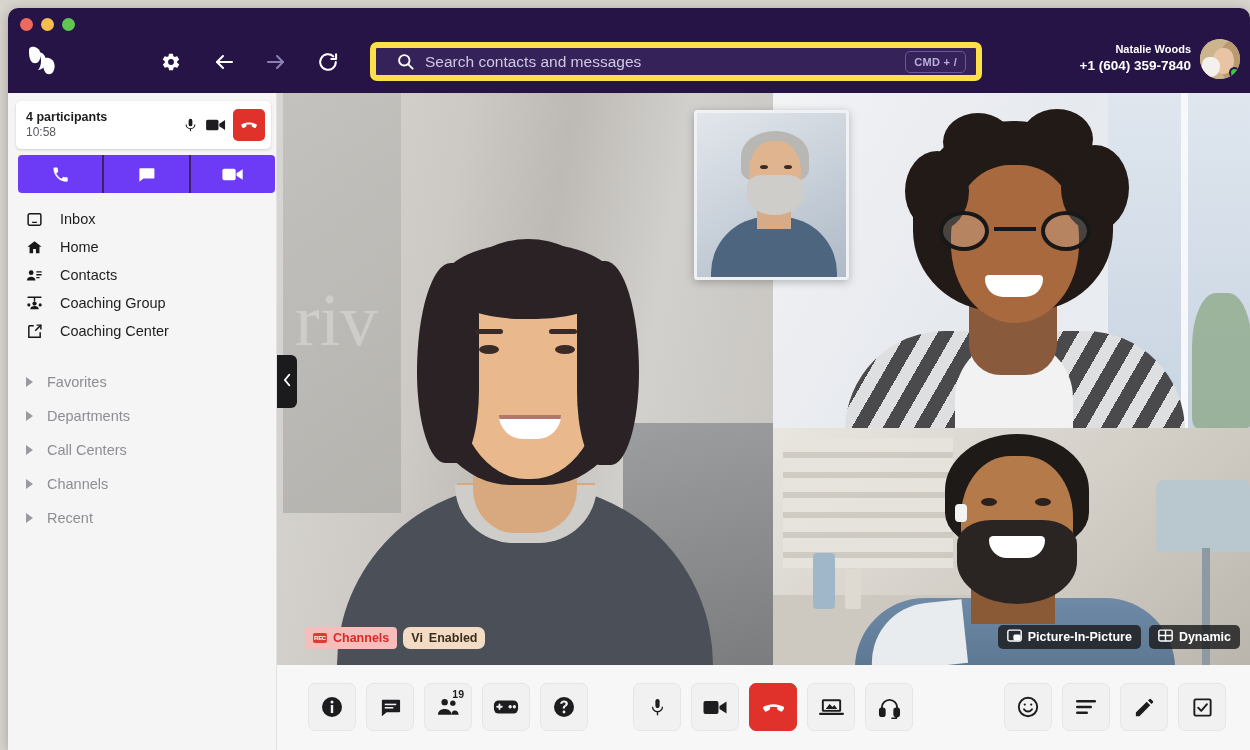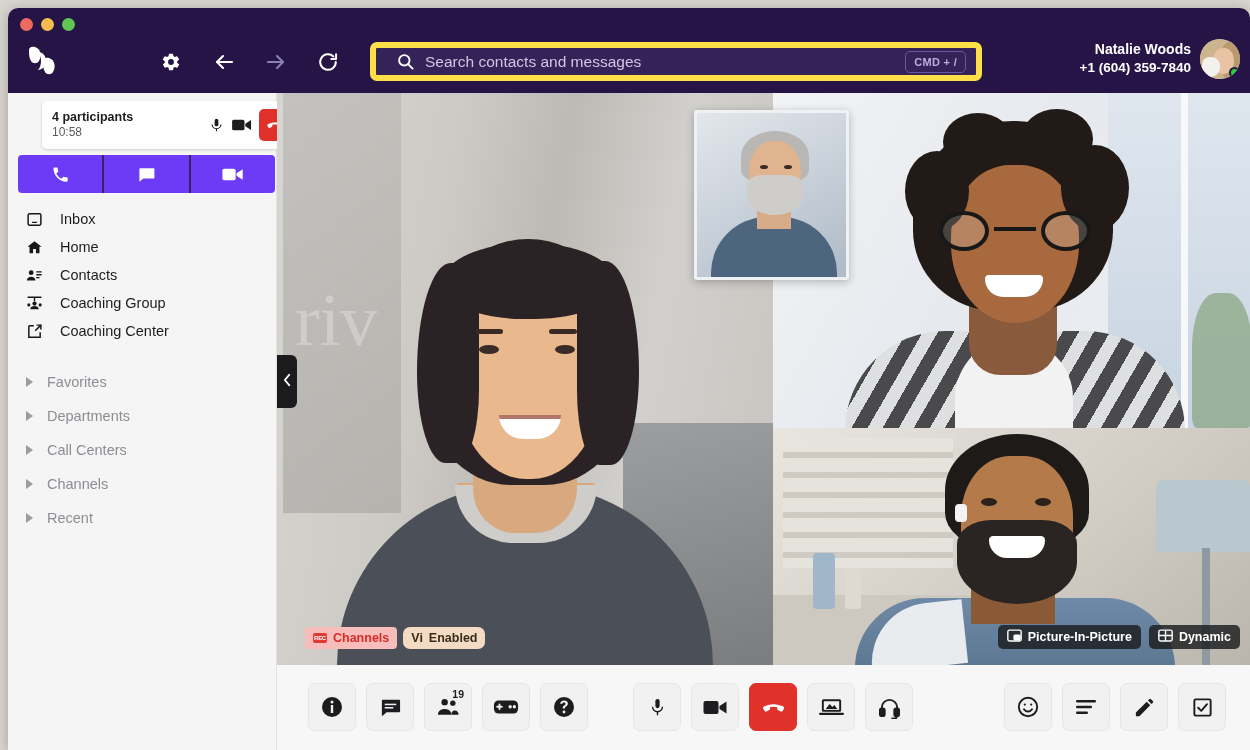--- a/index.html
+++ b/index.html
@@ -53,21 +53,21 @@
     color: #b9aedb; font-size: 11px; font-weight: bold;
     border: 1px solid #6a57a0; border-radius: 5px; padding: 4px 8px;
     letter-spacing: .3px;
   }
 
   .userbox {
     position: absolute; right: 10px; top: 31px;
     display: flex; align-items: center; gap: 9px;
   }
   .usertext { text-align: right; color: #ffffff; line-height: 1.35; }
-  .uname { font-size: 14px; font-weight: bold; }
+  .uname { font-size: 11px; font-weight: bold; }
   .uphone { font-size: 13.5px; font-weight: bold; }
   .avatar {
     position: relative; width: 40px; height: 40px; border-radius: 50%;
     overflow: hidden; background: #c9b8a6;
   }
   .av-hair { position: absolute; left: -4px; top: -2px; width: 34px; height: 44px;
              background: #cbb48e; border-radius: 50% 40% 46% 50%; }
   .av-hair2 { position: absolute; right: -2px; top: 2px; width: 22px; height: 40px;
               background: #b99a6e; border-radius: 50% 40% 50% 50%; }
   .av-face { position: absolute; left: 13px; top: 9px; width: 21px; height: 26px;
@@ -81,21 +81,21 @@
 
   
   .sidebar {
     position: absolute; left: 0; top: 85px; width: 269px; bottom: 0;
     background: #f5f5f6; border-right: 1px solid #e2e2e4;
   }
   .callcard {
     position: absolute; left: 8px; top: 8px; width: 255px; height: 48px;
     background: #ffffff; border-radius: 5px;
     box-shadow: 0 1px 3px rgba(0,0,0,.16);
-    display: flex; align-items: center; padding: 0 6px 0 10px; margin-left: 26px;
+    display: flex; align-items: center; padding: 0 6px 0 10px;
   }
   .cc-text { flex: 1; line-height: 1.25; }
   .cc-title { font-size: 12.5px; font-weight: bold; color: #1d1d1f; }
   .cc-time { font-size: 12px; color: #5a5a5f; }
   .cc-ic { width: 26px; display: flex; align-items: center; justify-content: center; color: #1d1d1f; }
   .cc-end {
     width: 32px; height: 32px; border-radius: 5px; background: #e0312a;
     display: flex; align-items: center; justify-content: center; color: #fff;
     margin-left: 4px;
   }

